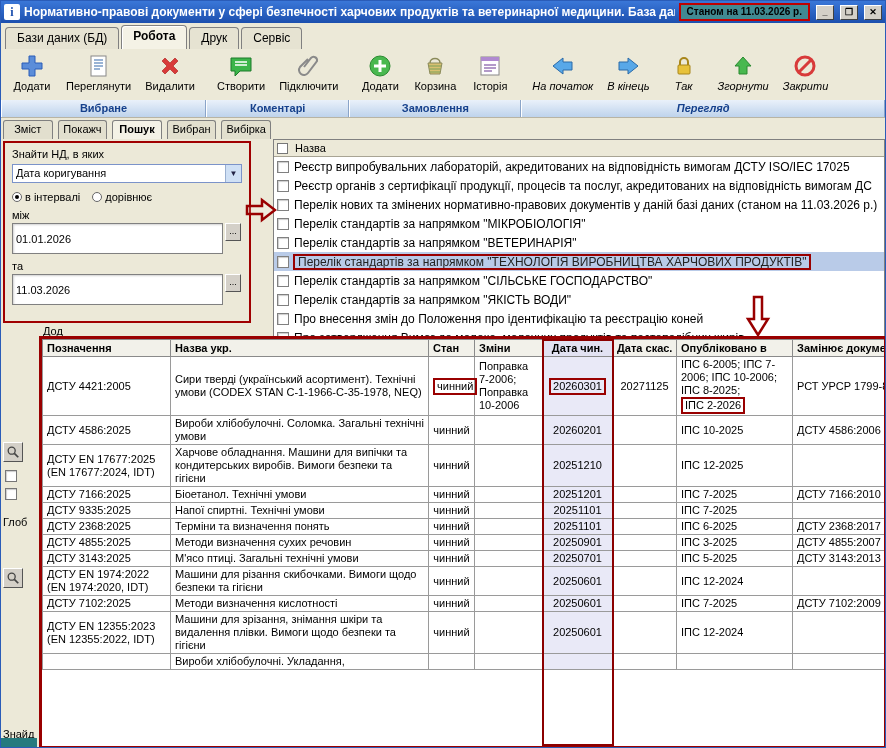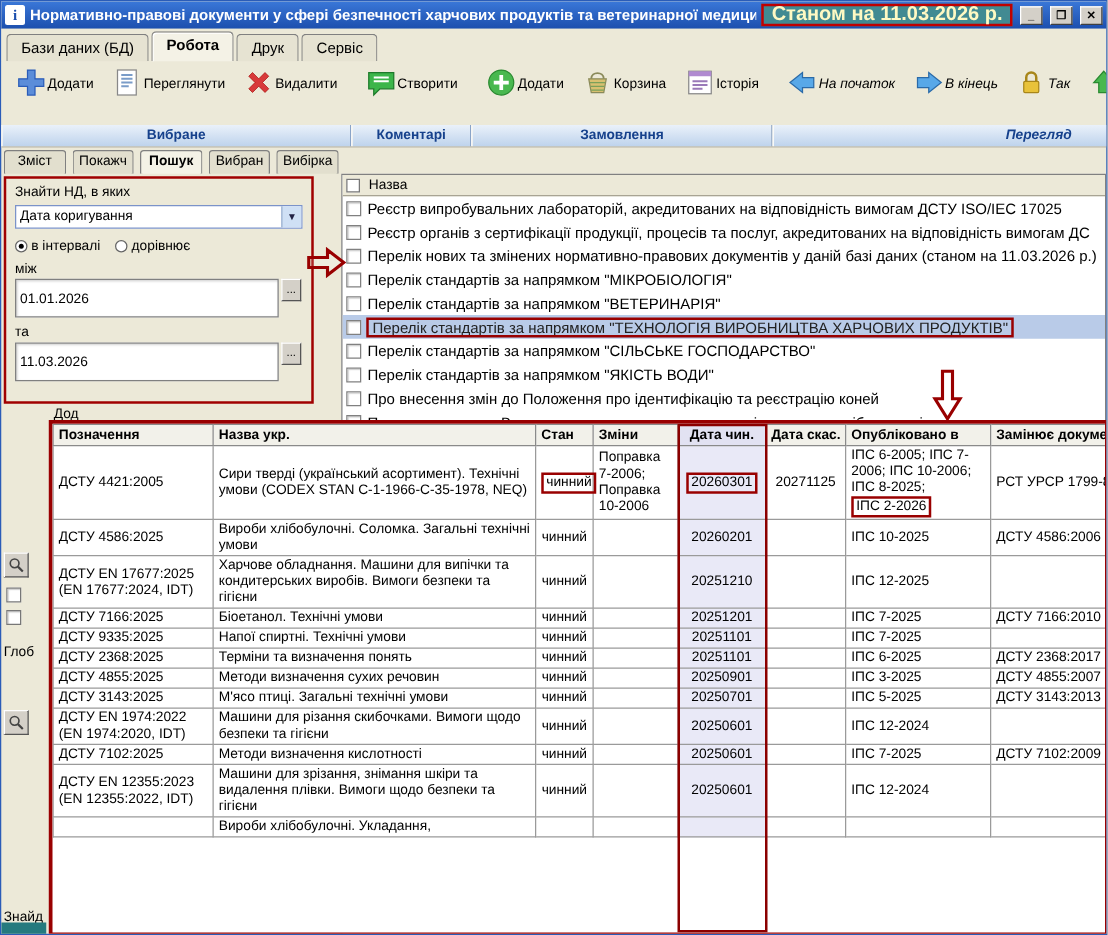--- a/index.html
+++ b/index.html
@@ -4,37 +4,37 @@
 <style>
   * { margin:0; padding:0; box-sizing:border-box; }
   body { font-family:"Liberation Sans", sans-serif; background:#777; }
   .window { position:relative; width:886px; height:748px; background:#ece9d8; border:1px solid #2a5cb8; overflow:hidden; }
 
   
   .titlebar { height:22px; background:linear-gradient(180deg,#3a77d8,#1c4fae); display:flex; align-items:center; gap:4px; padding:0 3px; }
   .app-icon { width:16px; height:16px; background:#fff; border-radius:2px; color:#1c4fae; font-weight:bold; font-size:12px;
               display:flex; align-items:center; justify-content:center; font-family:"Liberation Serif", serif; flex:none; }
   .title-text { color:#fff; font-weight:bold; font-size:12px; white-space:nowrap; overflow:hidden; flex:1; }
-  .date-badge { background:#418a92; border:2px solid #c00000; color:#fef9c3; font-weight:bold; font-size:16px;
+  .date-badge { background:#418a92; border:2px solid #c00000; color:#000000; font-weight:bold; font-size:10px;
                 padding:0 6px; height:18px; line-height:14px; white-space:nowrap; flex:none; }
   .win-btn { width:18px; height:15px; background:#d4d0c8; border:1px solid; border-color:#fff #404040 #404040 #fff;
              font-size:9px; line-height:12px; text-align:center; margin-left:2px; font-weight:bold; color:#000; flex:none; }
 
   
   .mtabs { height:26px; display:flex; align-items:flex-end; padding:2px 4px 0; gap:2px; background:#ece9d8; }
   .mtab { padding:3px 11px 4px; font-size:12px; border:1px solid #808080; border-bottom:none; border-radius:4px 4px 0 0;
           background:#e6e3d2; position:relative; cursor:pointer; white-space:nowrap; }
   .mtab.active { font-weight:bold; background:#f4f2e6; padding-bottom:6px; box-shadow:inset 1px 1px 0 #fff; }
 
   
   .toolbar { display:flex; align-items:stretch; height:69px; background:#ece9d8; border-bottom:1px solid #b8b4a4; }
   .tgroup { display:flex; flex-direction:column; }
   .tgroup:last-child { flex:1;font-style:italic; }
   .tbtns { display:flex; flex:1; padding:2px 8px 0; gap:8px; align-items:flex-start; }
-  .tbtn { display:flex; flex-direction:row; align-items:center; padding:2px 3px; font-size:11px; min-width:46px; cursor:pointer; }
+  .tbtn { display:flex; flex-direction:column; align-items:center; padding:2px 3px; font-size:11px; min-width:46px; cursor:pointer; }
   .tbtn svg { width:26px; height:26px; display:block; }
   .tlabel { margin-top:1px; white-space:nowrap; }
   .gband { height:17px; line-height:17px; text-align:center; font-size:11px; font-weight:bold; color:#16418c;
            background:linear-gradient(180deg,#eaf1fa,#bed3ec); border-right:1px solid #8aa4c8; border-left:1px solid #fff; }
 
   
   .main { position:relative; display:flex; height:631px; }
 
   .left-panel { width:272px; position:relative; flex:none; }
   .ltabs { display:flex; padding:2px 2px 0; gap:5px; height:21px; }
@@ -145,20 +145,28 @@
         <div class="tbtns">
           <div class="tbtn">
             <span>
               <svg viewBox="0 0 26 26">
                 <path d="M3 5h20v13H12l-5 5v-5H3z" fill="#3cb54a" stroke="#1d7a2a"></path>
                 <path d="M7 9h12M7 12h12" stroke="#fff" stroke-width="1.5"></path>
               </svg>
             </span>
             <span class="tlabel">Створити</span>
           </div>
+          <div class="tbtn">
+            <span>
+              <svg viewBox="0 0 26 26">
+                <path d="M8 14 L15 5 a3.5 3.5 0 0 1 6 3 L12 20 a5 5 0 0 1 -8 -6 L12 6" fill="none" stroke="#8a8a8a" stroke-width="2"></path>
+              </svg>
+            </span>
+            <span class="tlabel">Підключити</span>
+          </div>
         </div>
         <div class="gband">Коментарі</div>
       </div>
       <div class="tgroup">
         <div class="tbtns">
           <div class="tbtn">
             <span>
               <svg viewBox="0 0 26 26">
                 <circle cx="13" cy="13" r="10" fill="#49b84f" stroke="#2a8a30"></circle>
                 <path d="M13 7v12M7 13h12" stroke="#fff" stroke-width="3"></path>

